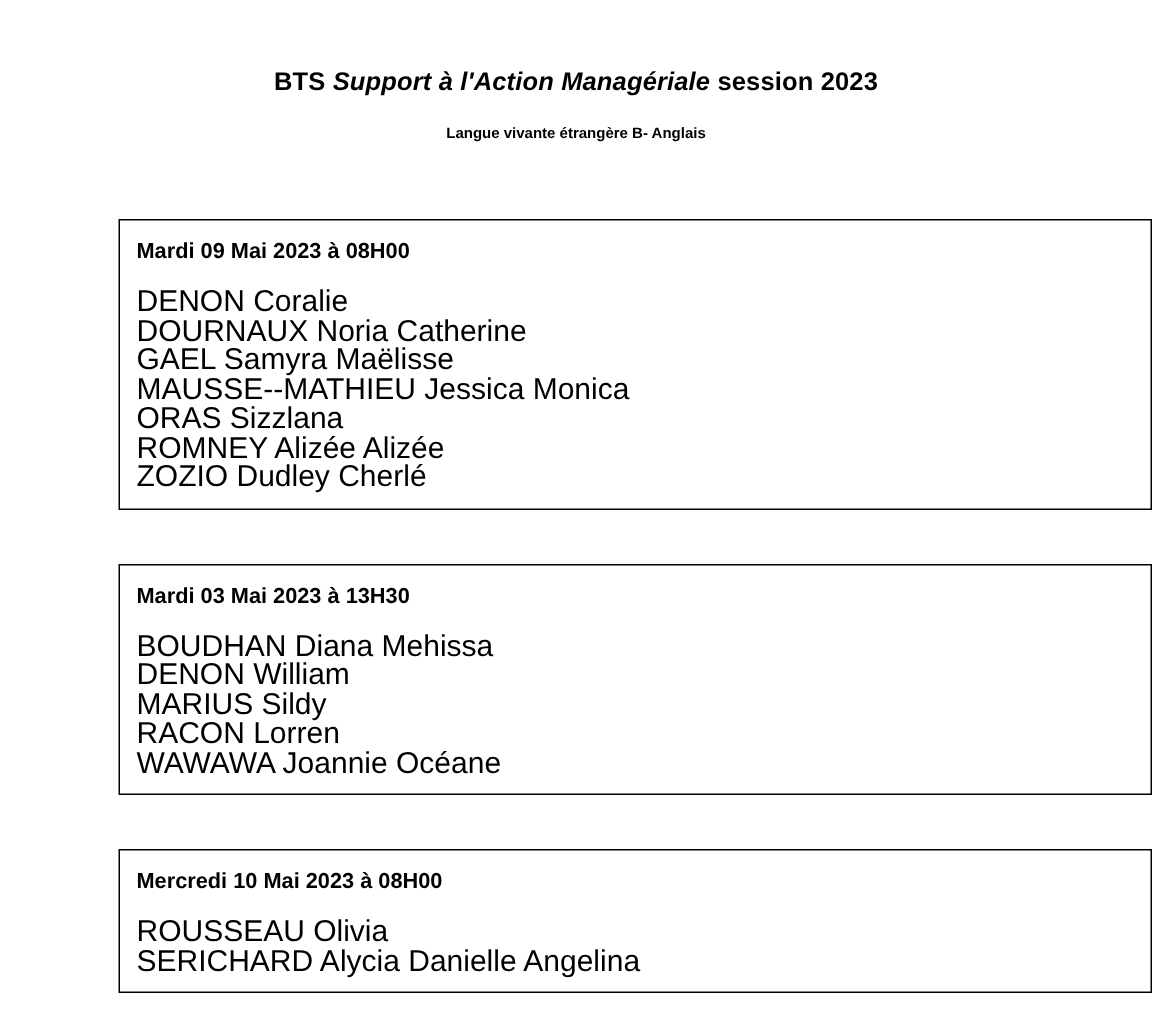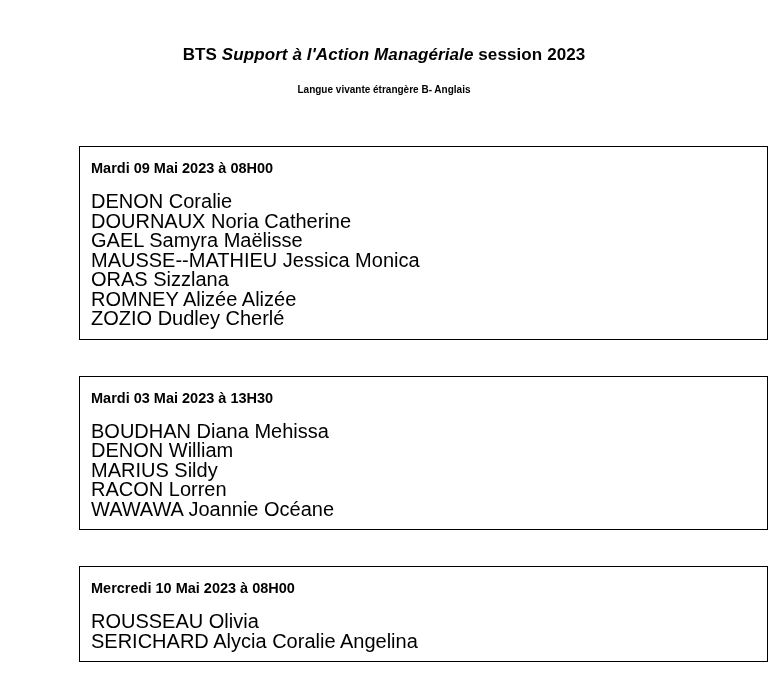--- a/index.html
+++ b/index.html
@@ -98,18 +98,18 @@
         <div class="name-line">MARIUS Sildy</div>
         <div class="name-line">RACON Lorren</div>
         <div class="name-line">WAWAWA Joannie Océane</div>
       </div>
     </div>
 
     <div class="group-box">
       <div class="group-header">Mercredi 10 Mai 2023 à 08H00</div>
       <div class="group-names">
         <div class="name-line">ROUSSEAU Olivia</div>
-        <div class="name-line">SERICHARD Alycia Coralie Angelina</div>
+        <div class="name-line">SERICHARD Alycia Danielle Angelina</div>
       </div>
     </div>
 
   </div>
 </div>
 
 </body></html>

